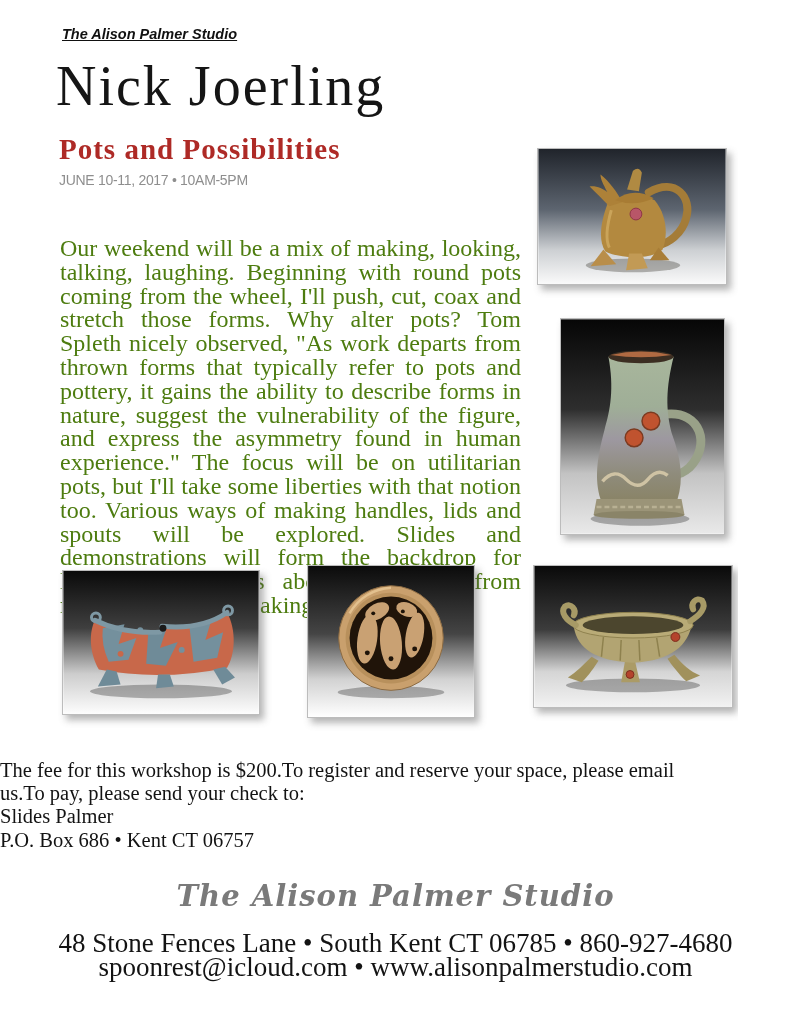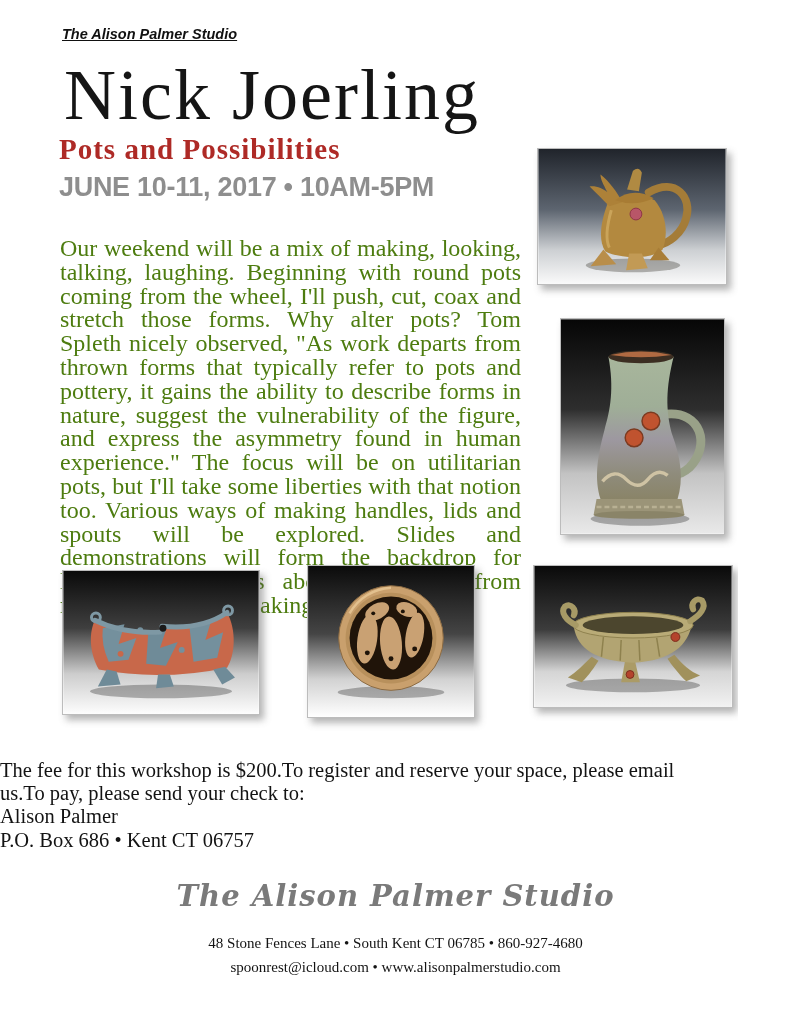--- a/index.html
+++ b/index.html
@@ -18,37 +18,37 @@
     color:#141414;
   }
   .masthead{
     position:absolute;left:62px;top:26px;
     font-family:"Liberation Sans", sans-serif;
     font-size:14.5px;font-weight:bold;font-style:italic;
     text-decoration:underline;
     color:#111;
   }
   .artist-name{
-    position:absolute;left:64px;top:54px;
+    position:absolute;left:56px;top:54px;
     font-family:cursive;
-    font-size:72px;line-height:1.15;
+    font-size:56px;line-height:1.15;
     letter-spacing:2px;
     color:#151515;
   }
   .workshop-title{
     position:absolute;left:59px;top:133px;
     font-family:cursive;
     font-size:29px;font-weight:bold;
     letter-spacing:1px;
     color:var(--accent-red);
   }
   .date-line{
     position:absolute;left:59px;top:172px;
     font-family:"Liberation Sans", sans-serif;
-    font-size:27px;font-weight:bold;
+    font-size:14px;font-weight:normal;
     letter-spacing:-0.3px;
     color:var(--date-gray);
   }
   .description{
     position:absolute;left:60px;top:213px;width:461px;
     font-size:24px;line-height:23.8px;
     text-align:justify;
     color:#4d7c0f;
   }
   .photo{
@@ -73,21 +73,21 @@
     text-align:center;
     font-family:"DejaVu Serif", serif;
     font-style:italic;font-weight:bold;
     font-size:29px;
     letter-spacing:1px;
     color:var(--studio-gray);
   }
   .contact{
     position:absolute;left:0;top:932px;width:791px;
     text-align:center;
-    font-size:15px;line-height:23.5px;
+    font-size:27px;line-height:23.5px;
     color:#131313;
   }
 </style>
 </head>
 <body>
 
 <div class="page">
 
   <div class="masthead">The Alison Palmer Studio</div>
 
@@ -245,21 +245,21 @@
           <path d="M106,75 L107,96"></path>
           <path d="M124,73 L127,92"></path>
       </g>
       <circle cx="143" cy="72" r="4.5" fill="#b4432c" stroke="#7c2c1c" stroke-width="1"></circle>
     </svg>
   </div>
 
   <div class="registration">
     <div>The fee for this workshop is $200.To register and reserve your space, please email</div>
     <div>us.To pay, please send your check to:</div>
-    <div>Alison Palmer</div>
+    <div>Slides Palmer</div>
     <div>P.O. Box 686 • Kent CT 06757</div>
   </div>
 
   <div class="studio-script">The Alison Palmer Studio</div>
 
   <div class="contact">
     <div>48 Stone Fences Lane • South Kent CT 06785 • 860-927-4680</div>
     <div>spoonrest@icloud.com • www.alisonpalmerstudio.com</div>
   </div>
 

